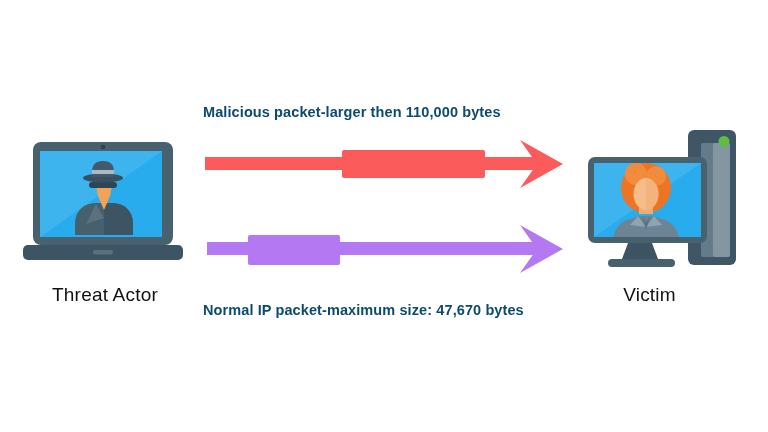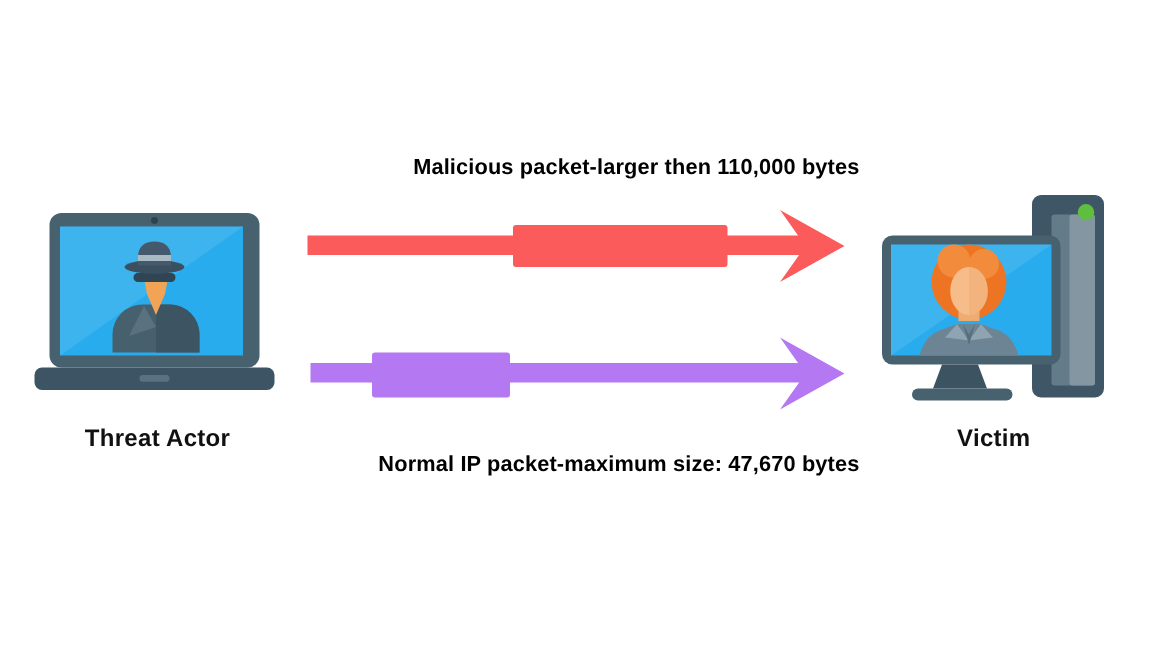--- a/index.html
+++ b/index.html
@@ -2,26 +2,26 @@
 <html><head>
 <meta charset="utf-8">
 <style>
   html,body{margin:0;padding:0;background:#fff;}
   .canvas{
     position:relative;width:768px;height:432px;background:#fff;overflow:hidden;
     font-family:"Liberation Sans","DejaVu Sans",sans-serif;
   }
   .abs{position:absolute;}
   .packet-label{
-    position:absolute;width:370px;text-align:right;
-    font-size:14.5px;font-weight:bold;color:#000000;letter-spacing:0.1px;
+    position:absolute;width:370px;text-align:left;
+    font-size:14.5px;font-weight:bold;color:#0c4a6e;letter-spacing:0.1px;
   }
   .actor-label{
     position:absolute;text-align:center;
-    font-size:16px;font-weight:bold;color:#111;letter-spacing:0.2px;
+    font-size:19px;font-weight:normal;color:#111;letter-spacing:0.2px;
   }
   svg{display:block;}
 </style>
 </head>
 <body>
 
 <div class="canvas">
 
   <div class="packet-label" style="left:203px;top:104px;">Malicious packet-larger then 110,000 bytes</div>
 
@@ -86,15 +86,15 @@
       <path d="M28,111 q4,-15 17,-18 l8,-3 h16 l8,3 q13,3 17,18 z" fill="#6d8494"></path>
       <polygon points="53,90 61,101 45,99" fill="#8fa3b0"></polygon>
       <polygon points="69,90 61,101 77,99" fill="#8fa3b0"></polygon>
       <polygon points="57,90 61,97 65,90 61,104" fill="#55707f"></polygon>
     </g>
 
     <polygon points="43,117 67,117 73,133 37,133" fill="#3c5362"></polygon>
     <rect x="23" y="133" width="67" height="8" rx="4" fill="#47616f"></rect>
   </svg>
 
-  <div class="actor-label" style="left:585px;top:284px;width:155px;">Victim</div>
+  <div class="actor-label" style="left:572px;top:284px;width:155px;">Victim</div>
 
 </div>
 
 </body></html>

